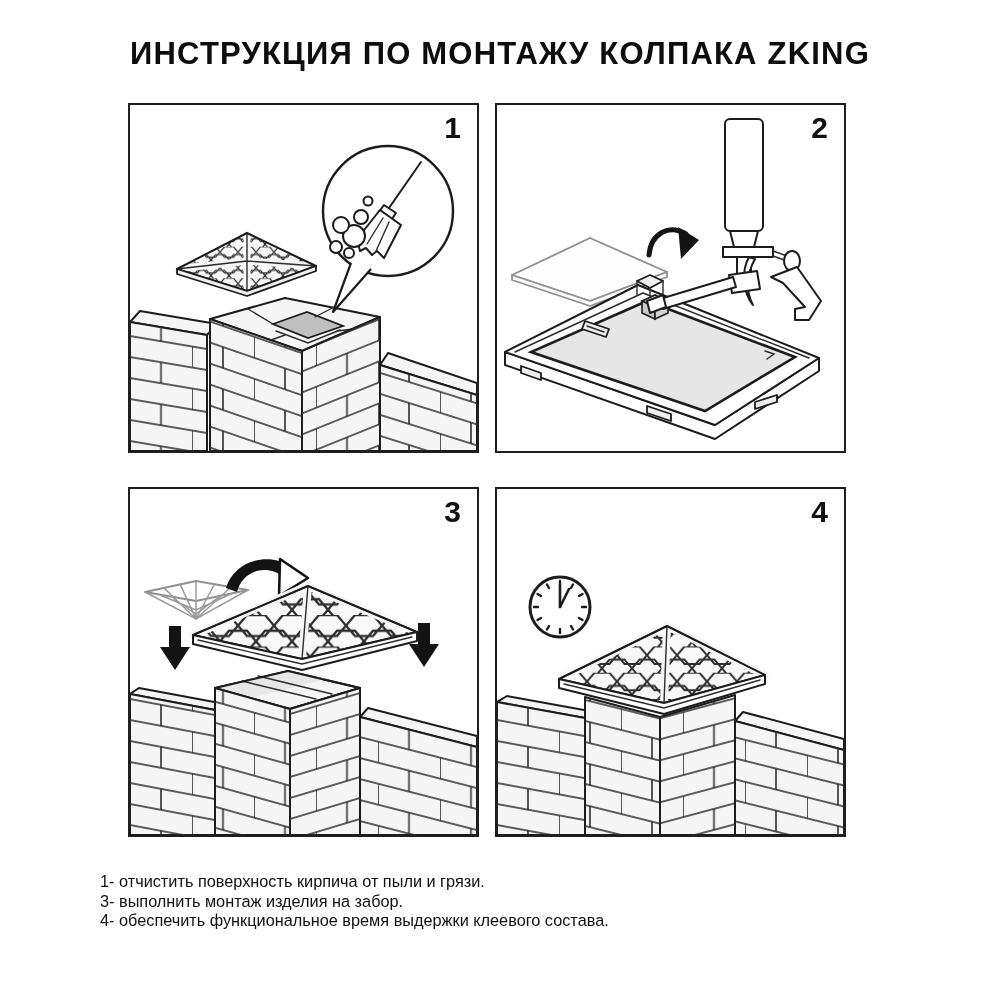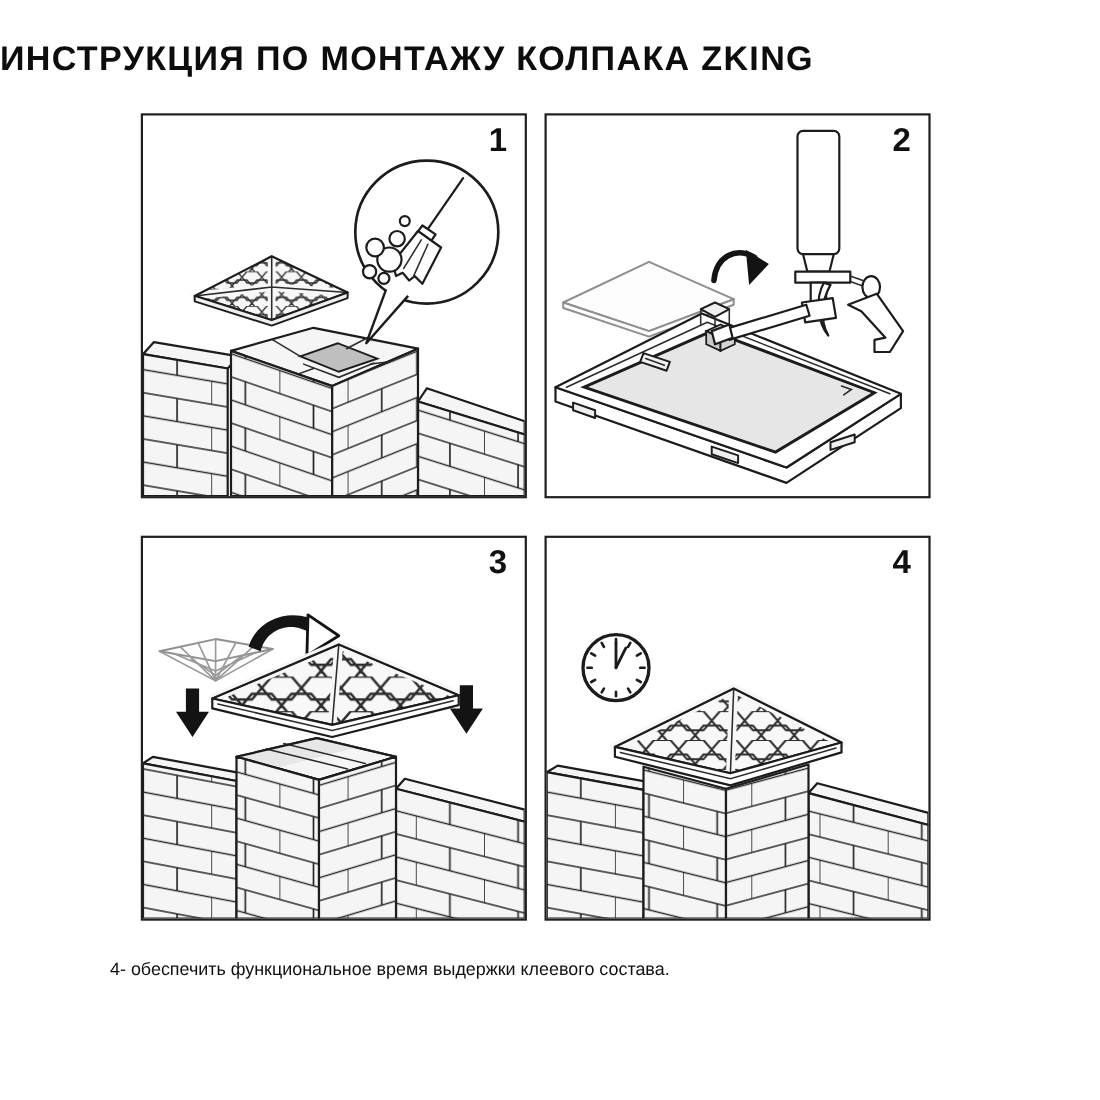--- a/index.html
+++ b/index.html
@@ -1,18 +1,18 @@
 <!DOCTYPE html>
 <html><head>
 <meta charset="utf-8">
 <style>
   html,body{margin:0;padding:0;width:1000px;height:1000px;background:#ffffff;overflow:hidden;
     font-family:"Liberation Sans","DejaVu Sans",sans-serif;color:#111;}
   .stage{position:relative;width:1000px;height:1000px;background:#fff;}
-  .title{position:absolute;left:0;top:36px;width:1000px;margin:0;
+  .title{position:absolute;left:0;top:36px;width:1000px;text-align:center;margin:0;
     font-size:31px;font-weight:800;letter-spacing:1.2px;color:#0d0d0d;white-space:nowrap;}
   .panel{position:absolute;width:347px;height:346px;border:2px solid #1f1f1f;background:#fff;}
   #p1{left:128px;top:103px;} #p2{left:495px;top:103px;}
   #p3{left:128px;top:487px;} #p4{left:495px;top:487px;}
   .panel svg{position:absolute;left:0;top:0;}
   .num{position:absolute;top:8px;right:16px;font-size:30px;font-weight:800;color:#111;line-height:1;}
   .instr{position:absolute;left:100px;top:872px;width:860px;font-size:16.3px;line-height:19.5px;color:#101010;}
   .instr div{white-space:nowrap;}
   
   .fw{fill:#ffffff;stroke:#1c1c1c;stroke-width:2;stroke-linejoin:round;stroke-linecap:round;}
@@ -318,16 +318,18 @@
           <path d="M63,92 L63,96 M76,95.5 L74,99 M85.5,105 L82,107 M89,118 L85,118 M85.5,131 L82,129 M76,140.5 L74,137 M63,144 L63,140 M50,140.5 L52,137 M40.5,131 L44,129 M37,118 L41,118 M40.5,105 L44,107 M50,95.5 L52,99"></path>
         </g>
         <path d="M63,118 L63,96" stroke="#1c1c1c" stroke-width="2.6" stroke-linecap="round" fill="none"></path>
         <path d="M63,118 L72,100" stroke="#1c1c1c" stroke-width="2.6" stroke-linecap="round" fill="none"></path>
       </g>
     </svg>
     <div class="num">4</div>
   </section>
 
   <div class="instr">
+    <div>1- отчистить поверхность кирпича от пыли и грязи.</div>
+    <div>3- выполнить монтаж изделия на забор.</div>
     <div>4- обеспечить функциональное время выдержки клеевого состава.</div>
   </div>
 
 </div>
 
 </body></html>

